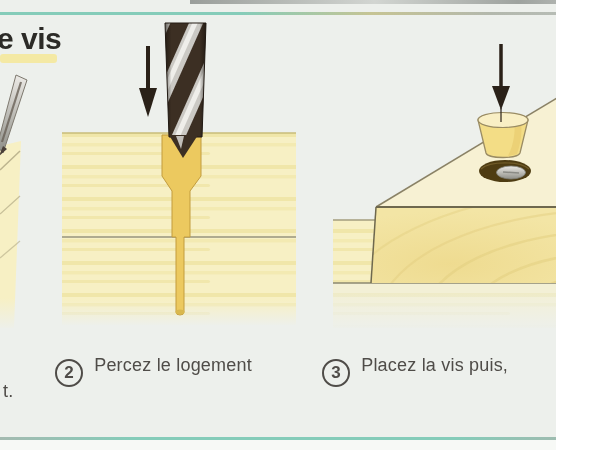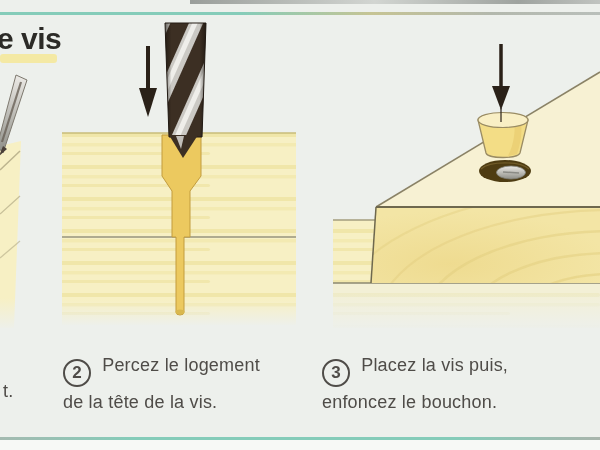--- a/index.html
+++ b/index.html
@@ -1,17 +1,17 @@
 <!DOCTYPE html>
 <html style="--background: #edf0ec; --teal: #85ccb9; --text-dark: #2c2b27; --caption-gray: #4f4c48; --highlight-yellow: #f4e9a4; --wood-light: #f7f0c4; --wood-streak: #eadc8e; --wood-edge: #c9bd7a; --hole-gold: #ecc95f; --hole-gold-outline: #c29c3f; --drill-dark: #3c2f23; --drill-silver: #cbc9c4; --arrow-dark: #2a2118; --block-front: #f3e5a5; --block-top: #f7f1d3; --grain-line: #e2cd7e; --plug-fill: #f3dd86; --plug-top: #f9efc5; --plug-outline: #9a8c64; --hole-brown: #4e3c12; --screw-silver: #c8c8c2;"><head>
 <meta charset="utf-8">
 <style>
   html,body{margin:0;padding:0;background:#fff;}
   .page{
-    position:relative;width:600px;height:450px;overflow:hidden;
+    position:relative;width:556px;height:450px;overflow:hidden;
     background:var(--background,#edf0ec);
     font-family:"Liberation Sans",sans-serif;
   }
   .scan-smudge{
     position:absolute;left:190px;top:0;width:410px;height:4px;
     background:linear-gradient(to right,rgba(85,90,87,.55),rgba(130,134,130,.25) 45%,rgba(80,86,82,.5) 80%,rgba(110,114,110,.35));
   }
   .rule{position:absolute;left:0;width:600px;height:2.5px;}
   .rule-top{
     top:12px;
@@ -31,21 +31,21 @@
     position:absolute;left:0;top:54px;width:57px;height:9px;z-index:2;
     background:var(--highlight-yellow,#f4e9a4);border-radius:3px;
   }
   .illustration{position:absolute;left:0;top:0;z-index:1;}
   .caption{
     position:absolute;z-index:3;margin:0;
     color:var(--caption-gray,#4f4c48);
     font-size:18px;line-height:30px;letter-spacing:.2px;
   }
   .caption-1{left:3px;top:376px;}
-  .caption-2{left:55px;top:350px;width:262px;margin-left:8px;}
+  .caption-2{left:55px;top:350px;width:262px;}
   .caption-3{left:322px;top:350px;width:266px;}
   .stepnum{
     display:inline-flex;align-items:center;justify-content:center;
     width:24px;height:24px;border:2px solid var(--caption-gray,#4f4c48);
     border-radius:50%;font-size:17px;font-weight:700;
     vertical-align:-7px;margin-right:6px;
   }
 </style>
 </head>
 <body>
@@ -179,24 +179,22 @@
     </g>
   </svg>
 
   <p class="caption caption-1">
     <span>t.</span>
   </p>
 
   <p class="caption caption-2">
     <span class="stepnum">2</span>
     <span>Percez le logement</span><br>
-    <span>de la tête de la vis.</span>
   </p>
 
   <p class="caption caption-3">
     <span class="stepnum">3</span>
     <span>Placez la vis puis,</span><br>
-    <span>enfoncez le bouchon.</span>
   </p>
 
   <div class="rule rule-bottom"></div>
   <div class="footer-strip"></div>
 </div>
 
 </body></html>

